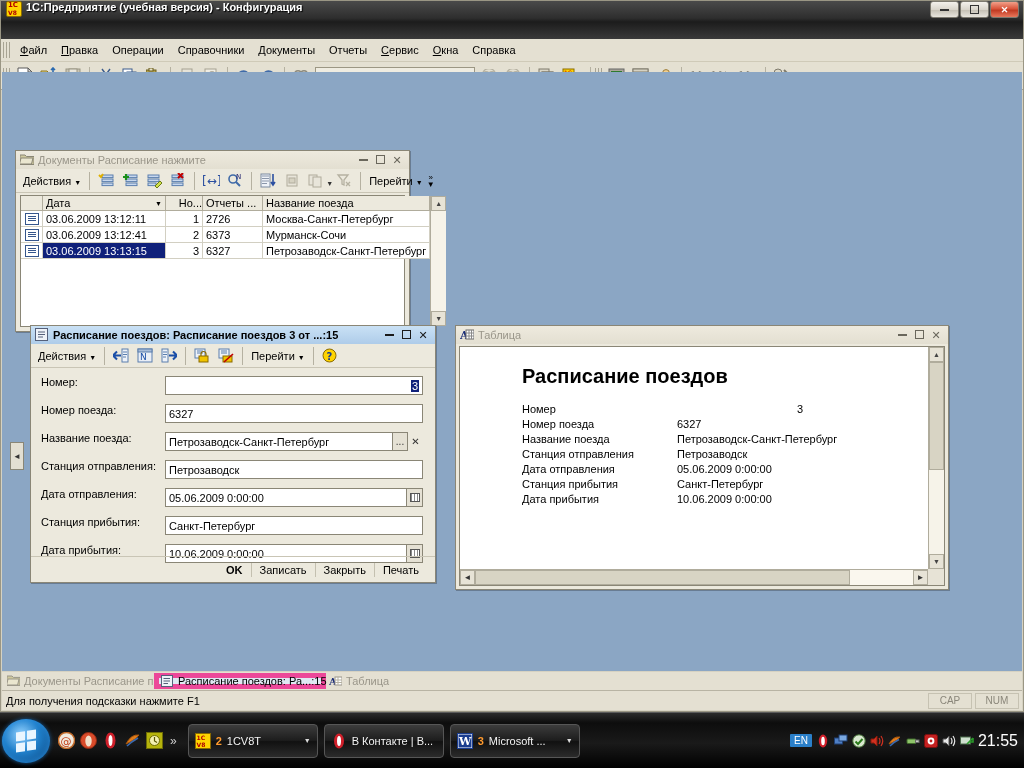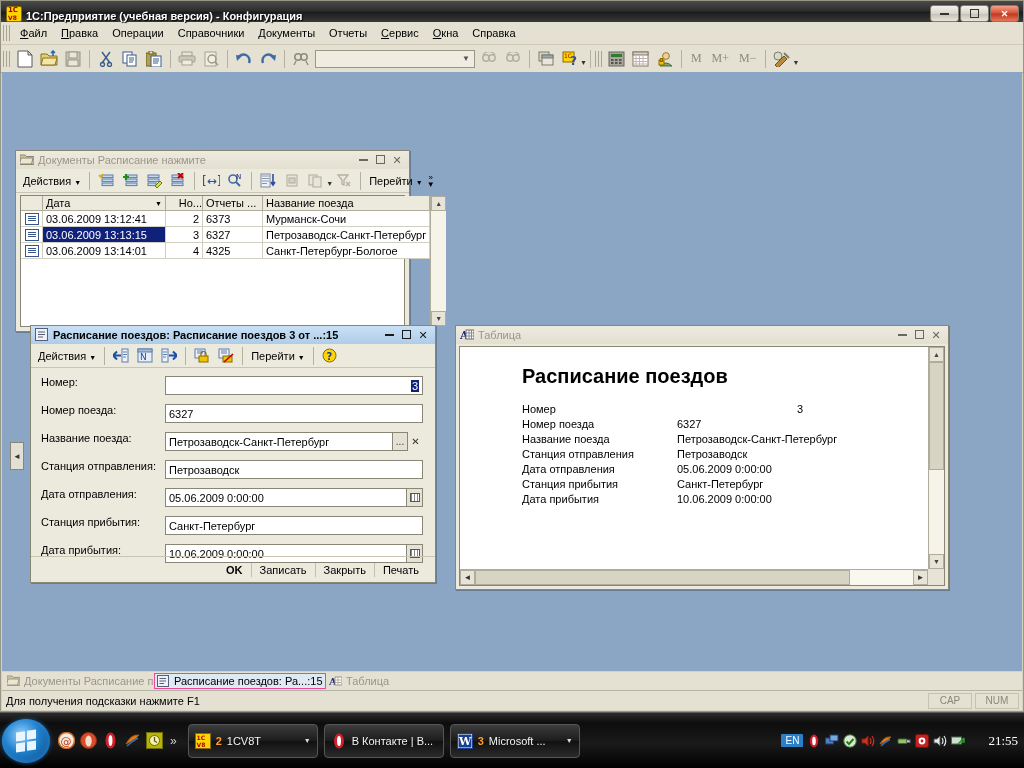--- a/index.html
+++ b/index.html
@@ -12,23 +12,23 @@
   }
   body { background: #7a9bbd; }
 
   
   #app-window {
     position: absolute; left: 0; top: 0; width: 1024px; height: 712px;
     background: #d6d2c2;
     border: 1px solid #9a9684;
   }
   .titlebar {
-    height: 21px;
+    height: 38px;
     background: linear-gradient(180deg,#4a4a4a 0%, #2e2e2e 45%, #1c1c1c 55%, #3a3a3a 100%);
-    display: flex; align-items: flex-end; padding: 0 2px;
+    display: flex; align-items: flex-start; padding: 0 2px;
     color: #ffffff;
   }
   .titlebar .tb-icon {
     width: 16px; height: 16px; margin: 0 4px 0 3px;
     background: #ffd400; border: 1px solid #8a6b00;
     border-radius: 2px; position: relative; flex: 0 0 auto;
   }
   .titlebar .tb-icon:before {
     content: "1C"; position: absolute; left: 1px; top: -1px;
     font-size: 7px; font-weight: bold; color: #b00000;
@@ -193,21 +193,21 @@
   
   #left-tab { position:absolute; left:8px; top:370px; width:14px; height:28px;
               background:#e3dfd2; border:1px solid #8a8676;
               display:flex;align-items:center;justify-content:center;font-size:8px;color:#333;}
 
   
   #winlist { position:absolute; left:1px; right:1px; bottom:21px; height:18px;
              background:#e4e0d2; display:flex; align-items:center; padding-left:2px; }
   .wl-item { height:16px; display:flex; align-items:center; padding:0 5px 0 2px;
              font-size:11px; border:1px solid transparent; white-space:nowrap; }
-  .wl-item.active { background:#dfe9f3; border:1px solid #ec4899; color:#000; }
+  .wl-item.active { background:#dfe9f3; border:5px solid #ec4899; color:#000; }
   .wl-item.inactive { color:#9a968a; }
   .wl-ic { width:13px;height:12px;margin-right:4px;flex:0 0 13px;}
   #statusbar { position:absolute; left:1px; right:1px; bottom:1px; height:20px;
                background:#e4e0d2; border-top:1px solid #b8b4a4; display:flex;
                align-items:center; font-size:11px; padding-left:4px; }
   .sb-cell { width:44px; height:16px; border:1px solid #c6c2b2; margin-right:3px;
              display:flex; align-items:center; justify-content:center;
              font-size:10px; color:#8a867a;}
   .sb-right { margin-left:auto; display:flex; }
 
@@ -230,21 +230,21 @@
                border:1px solid #565656; display:flex; align-items:center;
                padding:0 6px; color:#f2f2f2; font-size:11px; gap:5px; }
   .tbtn-task .tb-ic { width:16px;height:16px;flex:0 0 16px;}
   .tbtn-task .lbl { white-space:nowrap; overflow:hidden; }
   .tbtn-task .cnt { color:#ff9a2e; font-weight:bold; }
   .tbtn-task .arr { margin-left:auto; font-size:7px; color:#ddd;}
   #tray { margin-left:auto; display:flex; align-items:center; gap:4px;
           padding-right:6px; color:#e8e8e8; font-size:11px; }
   .lang { background:#2a7fc9; color:#fff; padding:1px 4px; font-size:10px; border-radius:1px;}
   .tr-ic { width:14px;height:14px; }
-  .clock { margin-left:19px; font-size:13px; color:#fff;font-family:Liberation Serif, serif; }
+  .clock { margin-left:0; font-size:16px; color:#fff; }
 </style>
 </head>
 <body>
 
 <div id="app-window">
 
   <div class="titlebar">
     <div class="tb-icon"></div>
     <div class="tb-title">1С:Предприятие (учебная версия) - Конфигурация</div>
     <div class="tb-buttons">
@@ -559,42 +559,42 @@
             </div>
             <div class="gh c-no">Но...</div>
             <div class="gh c-num">Отчеты ...</div>
             <div class="gh c-name">Название поезда</div>
           </div>
 
           <div class="grow">
             <div class="gc c-icon">
                 <span class="docicon"></span>
               </div>
+            <div class="gc c-date dt">03.06.2009 13:12:11</div>
+            <div class="gc c-no">1</div>
+            <div class="gc c-num">2726</div>
+            <div class="gc c-name">Москва-Санкт-Петербург</div>
+          </div>
+          <div class="grow">
+            <div class="gc c-icon">
+                <span class="docicon"></span>
+              </div>
             <div class="gc c-date dt">03.06.2009 13:12:41</div>
             <div class="gc c-no">2</div>
             <div class="gc c-num">6373</div>
             <div class="gc c-name">Мурманск-Сочи</div>
           </div>
           <div class="grow sel">
             <div class="gc c-icon">
                 <span class="docicon"></span>
               </div>
             <div class="gc c-date dt">03.06.2009 13:13:15</div>
             <div class="gc c-no">3</div>
             <div class="gc c-num">6327</div>
             <div class="gc c-name">Петрозаводск-Санкт-Петербург</div>
-          </div>
-          <div class="grow">
-            <div class="gc c-icon">
-                <span class="docicon"></span>
-              </div>
-            <div class="gc c-date dt">03.06.2009 13:14:01</div>
-            <div class="gc c-no">4</div>
-            <div class="gc c-num">4325</div>
-            <div class="gc c-name">Санкт-Петербург-Бологое</div>
           </div>
         </div>
         <div class="vscroll">
           <div class="sb-btn">▲</div>
           <div class="sb-track"></div>
           <div class="sb-btn">▼</div>
         </div>
       </div>
     </div>
 

